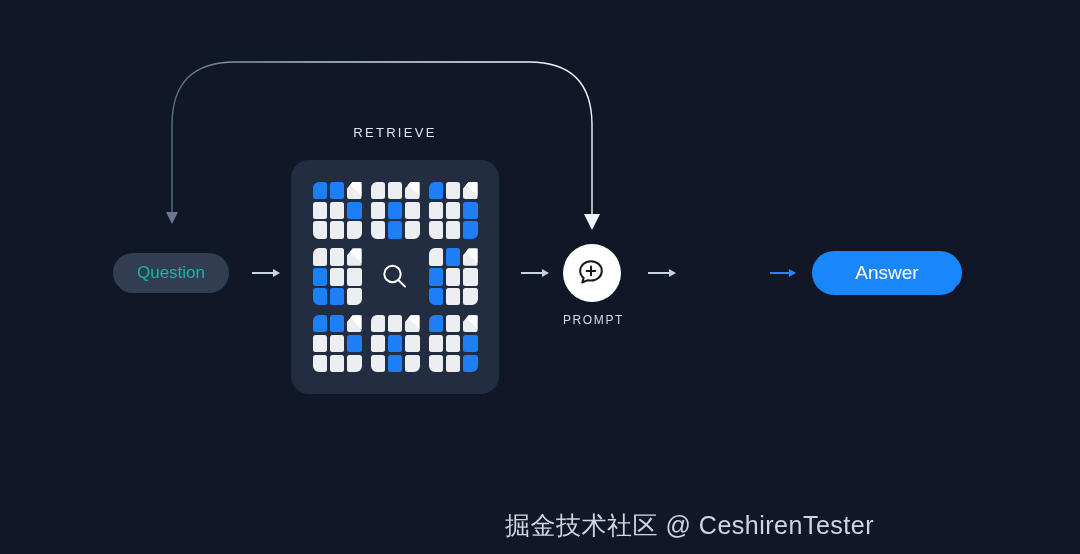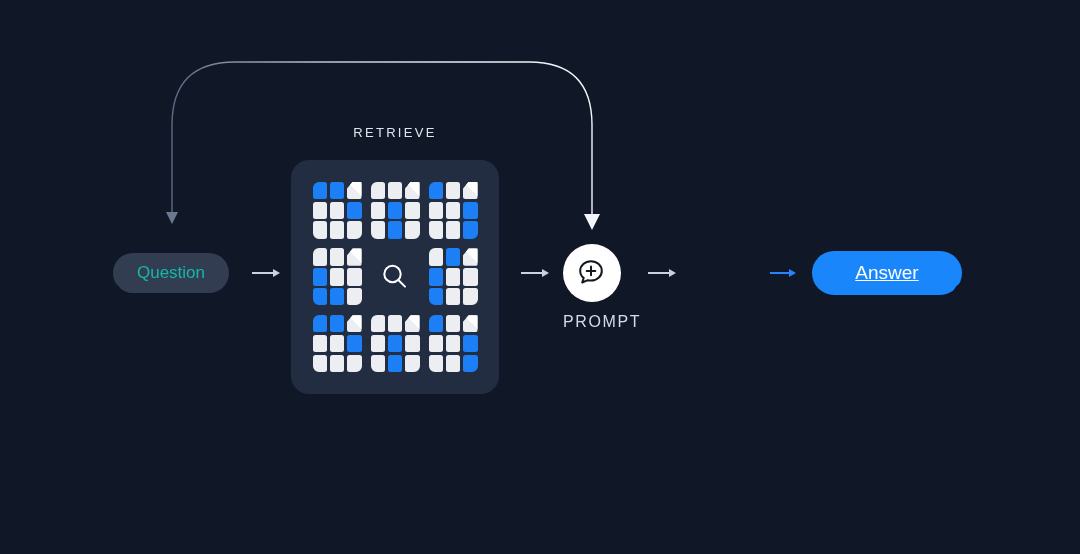--- a/index.html
+++ b/index.html
@@ -152,38 +152,37 @@
   .node-circle {
     width:58px; height:58px;
     border-radius:50%;
     background:#ffffff;
     display:flex; align-items:center; justify-content:center;
   }
   .node-label {
     margin-top:11px;
     text-align:center;
     color:#d5dbe5;
-    font-size:16px;
+    font-size:12px;
     letter-spacing:1.6px;
     width:58px;
   }
   #node-prompt { left:563px; top:244px; }
   #node-llm    { left:689px; top:244px; }
 
   
   #answer-bubble {
     position:absolute;
     left:812px; top:251px;
     width:150px; height:44px;
     background:#1a86fb;
     border-radius:22px;
     display:flex; align-items:center; justify-content:center;
     color:#ffffff;
     font-size:19px;
-    text-decoration:underline;
   }
   #answer-tail {
     position:absolute;
     left:944px; top:278px;
     width:22px; height:20px;
     overflow:hidden;
   }
   #answer-tail::before {
     content:"";
     position:absolute;
@@ -384,14 +383,15 @@
   <div class="arrow blue" id="arrow-l">
     <span class="shaft"></span>
     <span class="head"></span>
   </div>
 
   <div id="answer-bubble">
     <span>Answer</span>
   </div>
   <div id="answer-tail"></div>
 
+  <div id="watermark">掘金技术社区 @ CeshirenTester</div>
 
 </div>
 
 </body></html>

